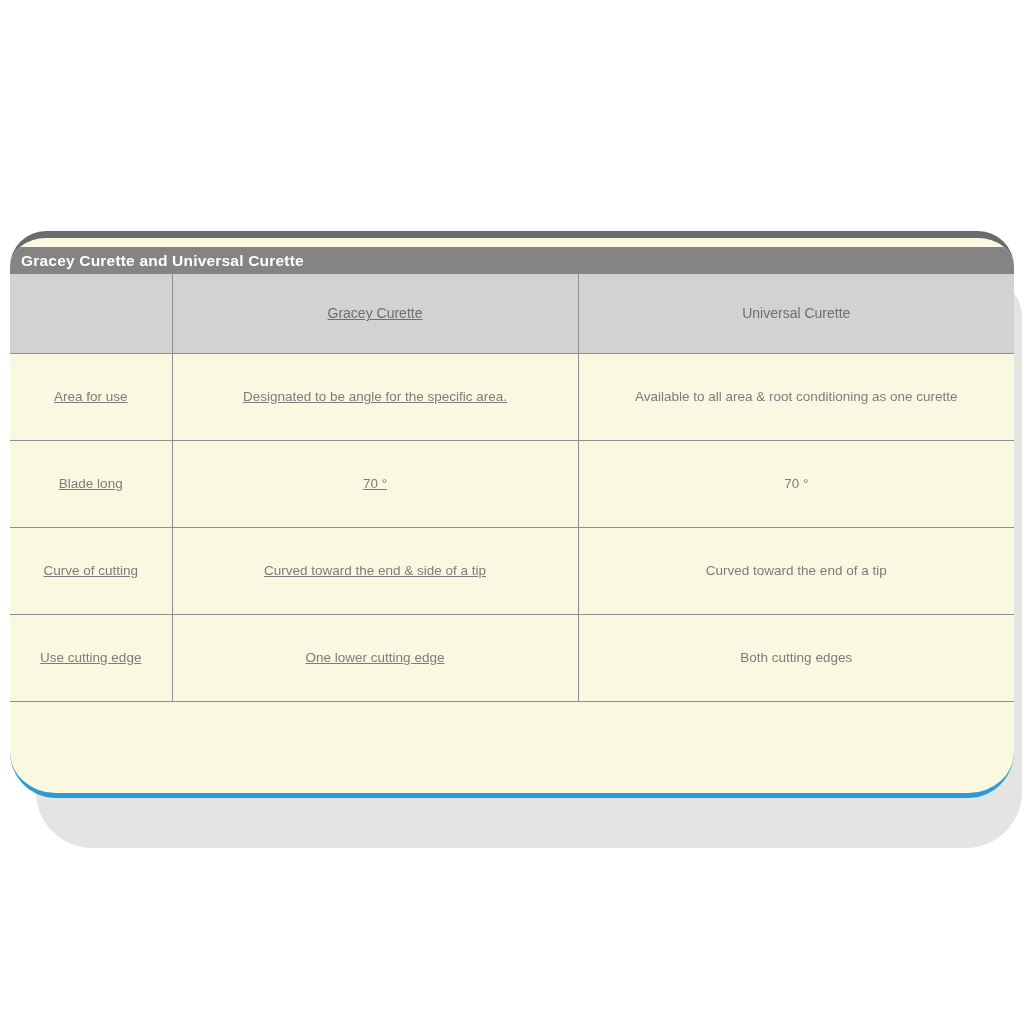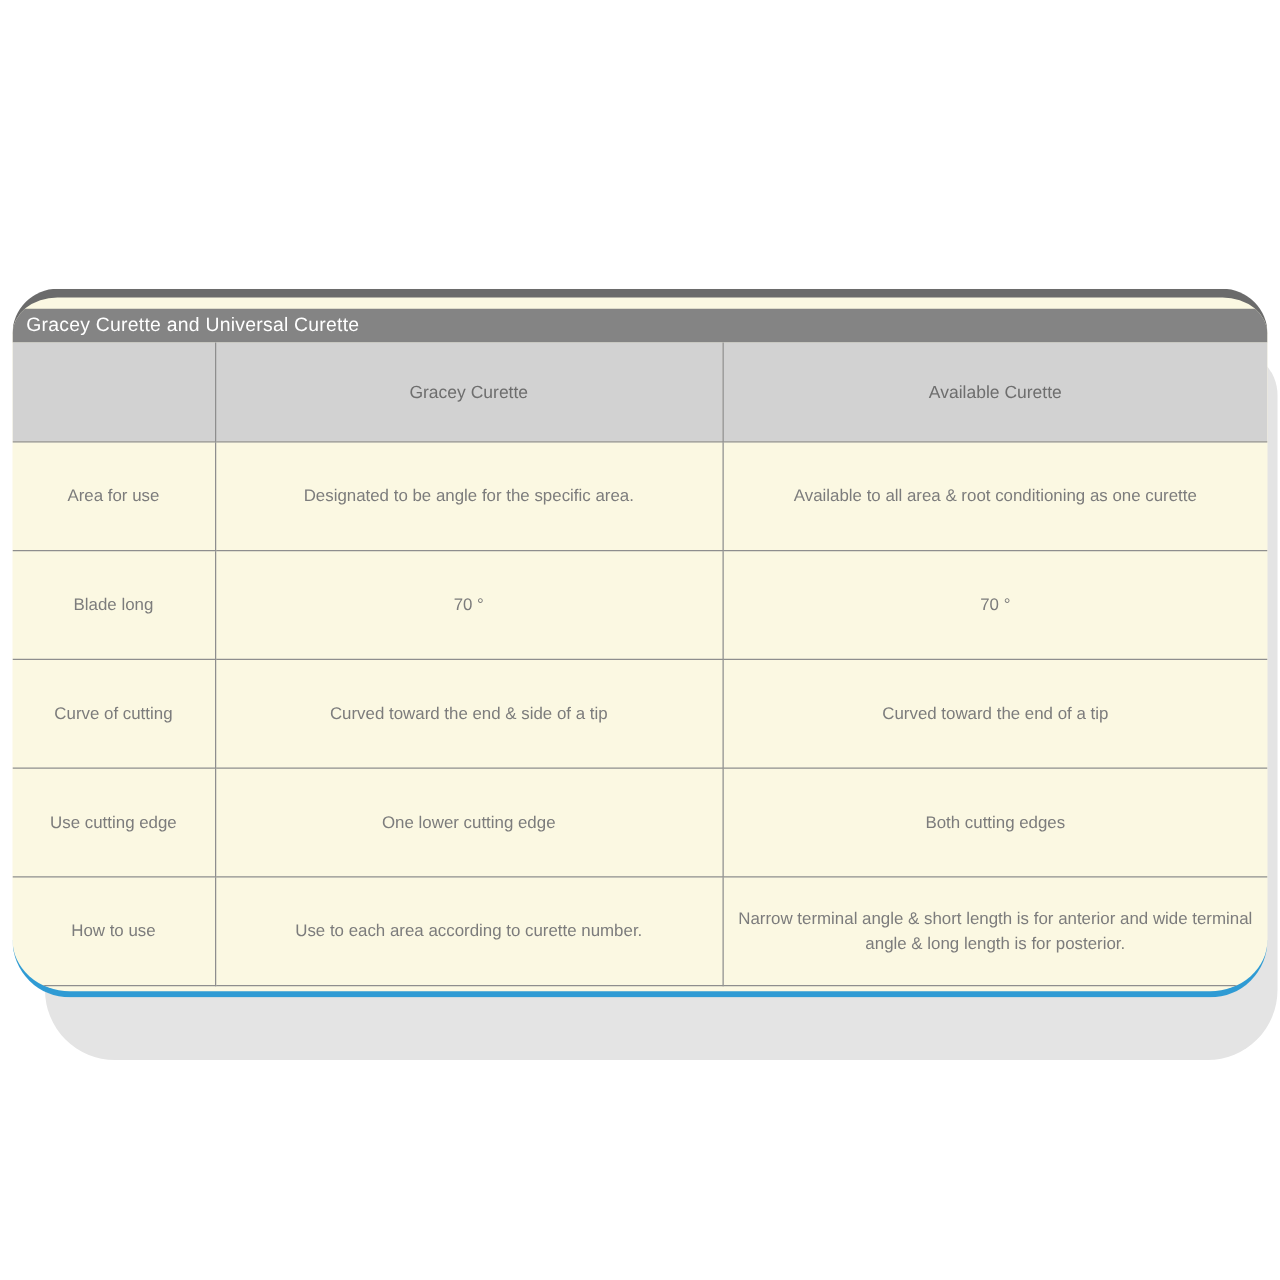--- a/index.html
+++ b/index.html
@@ -36,38 +36,39 @@
   }
   .title-bar {
     margin-top: 9px;
     height: 27px;
     background: #848484;
     border-radius: 8px 8px 0 0;
     display: flex;
     align-items: center;
     padding-left: 11px;
     color: #FFFFFF;
-    font-weight: normal;
+    font-weight: bold;
     font-size: 15.5px;
     letter-spacing: 0.2px;
   }
   table.compare {
     width: 100%;
     border-collapse: collapse;
     table-layout: fixed;
   }
   table.compare td, table.compare th {
     border-bottom: 1px solid #8E8E8E;
     text-align: center;
     vertical-align: middle;
     padding: 2px 4px;
     font-weight: normal;
   }
   .col-divider {
     border-right: 1px solid #8E8E8E;
+    text-decoration: underline;
   }
   tr.header-row {
     height: 79px;
     background: #D2D2D2;
   }
   tr.header-row th {
     color: #6E6E6E;
     font-size: 14px;
   }
   tr.body-row {
@@ -95,21 +96,21 @@
   <table class="compare">
     <colgroup>
       <col class="c1">
         <col class="c2">
         <col class="c3">
     </colgroup>
     <thead>
       <tr class="header-row">
         <th class="col-divider"></th>
         <th class="col-divider">Gracey Curette</th>
-        <th>Available Curette</th>
+        <th>Universal Curette</th>
       </tr>
     </thead>
     <tbody>
       <tr class="body-row">
         <td class="col-divider">Area for use</td>
         <td class="col-divider">Designated to be angle for the specific area.</td>
         <td>Available to all area &amp; root conditioning as one curette</td>
       </tr>
       <tr class="body-row">
         <td class="col-divider">Blade long</td>
@@ -119,20 +120,15 @@
       <tr class="body-row">
         <td class="col-divider">Curve of cutting</td>
         <td class="col-divider">Curved toward the end &amp; side of a tip</td>
         <td>Curved toward the end of a tip</td>
       </tr>
       <tr class="body-row">
         <td class="col-divider">Use cutting edge</td>
         <td class="col-divider">One lower cutting edge</td>
         <td>Both cutting edges</td>
       </tr>
-      <tr class="body-row">
-        <td class="col-divider">How to use</td>
-        <td class="col-divider">Use to each area according to curette number.</td>
-        <td>Narrow terminal angle &amp; short length is for anterior and wide terminal angle &amp; long length is for posterior.</td>
-      </tr>
     </tbody>
   </table>
 </div>
 
 </body></html>

